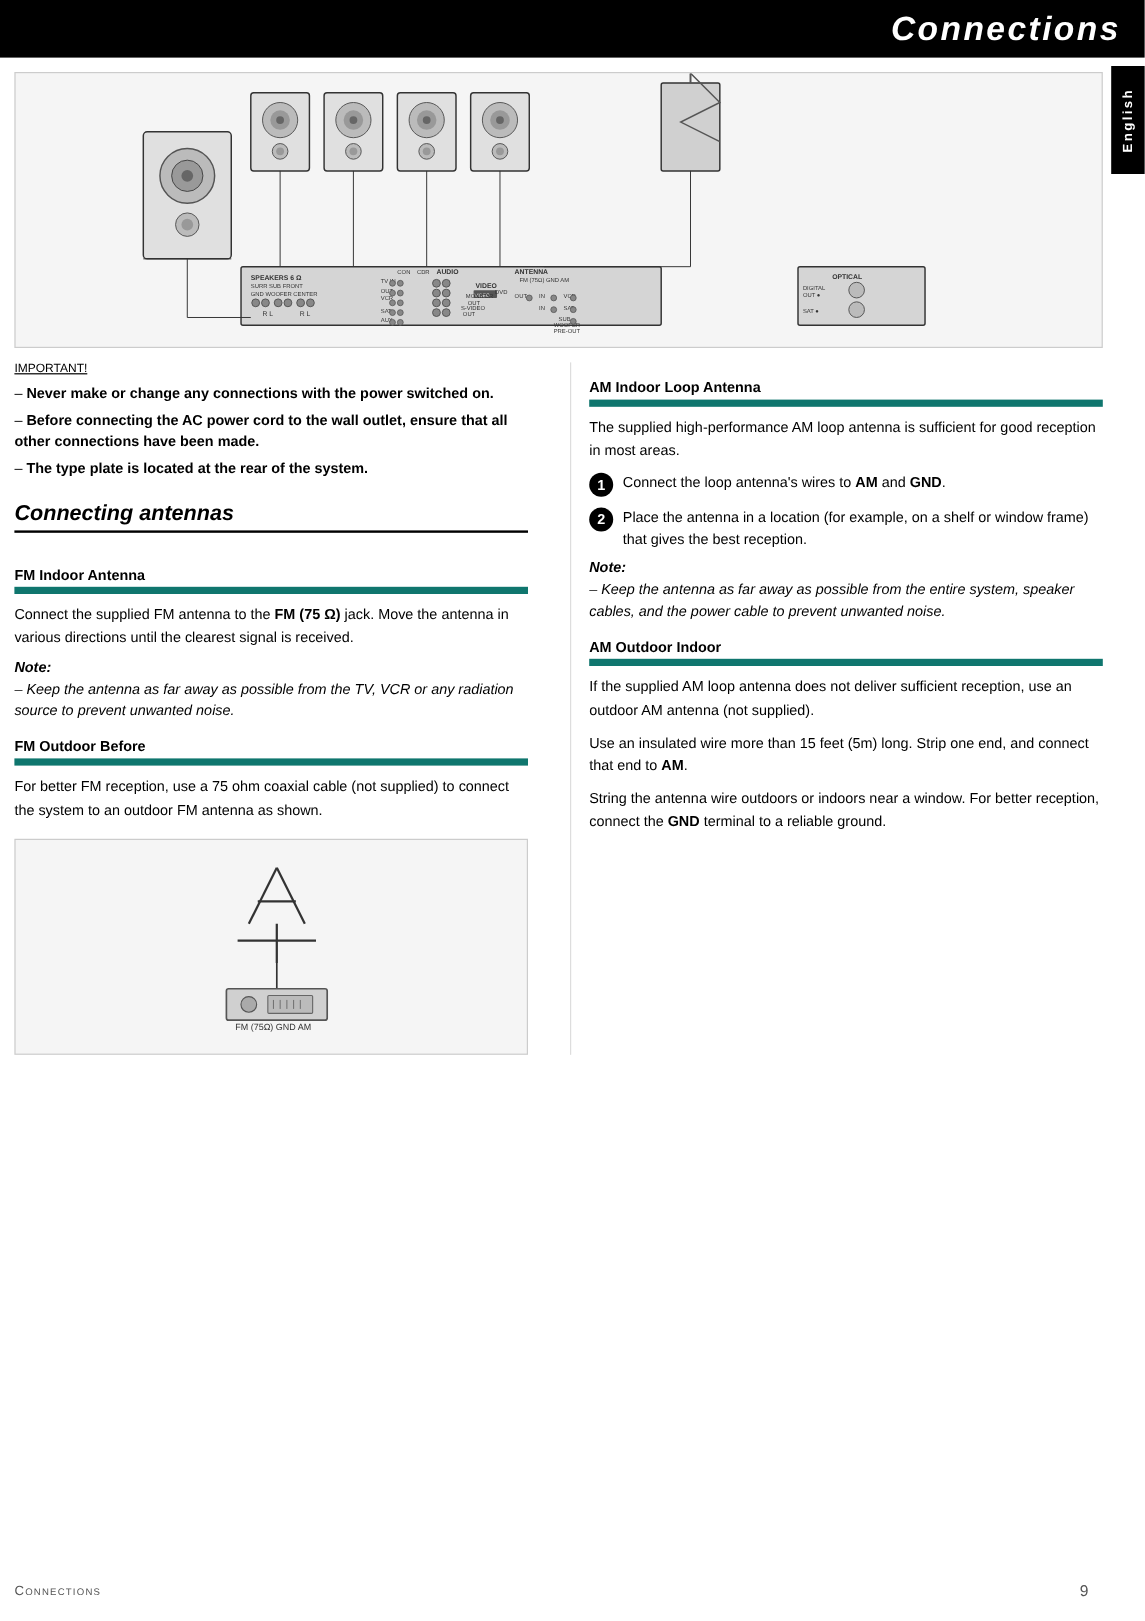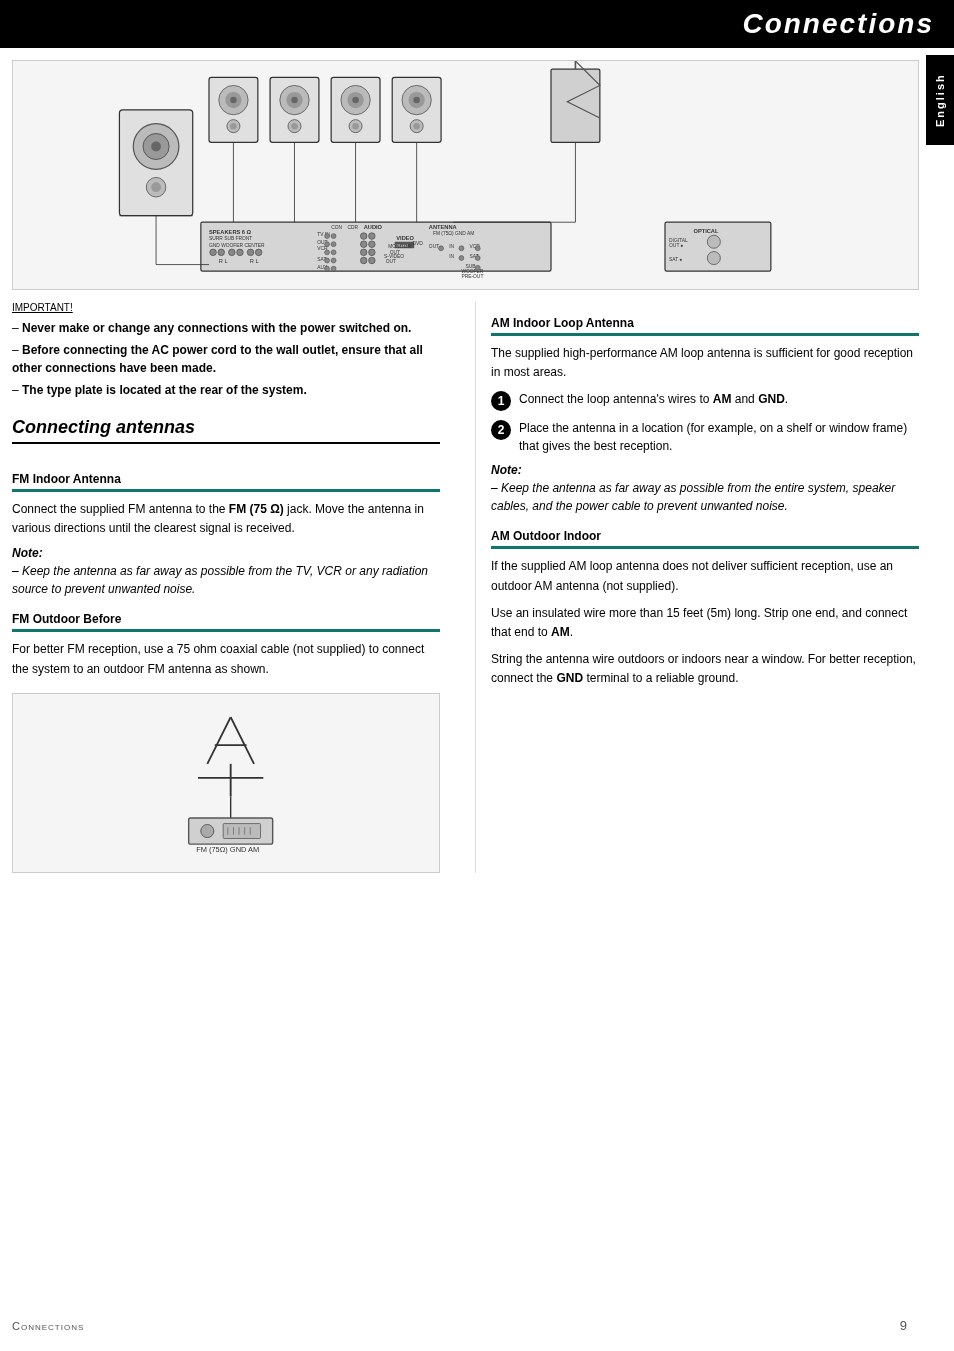--- a/index.html
+++ b/index.html
@@ -106,21 +106,21 @@
       font-style: italic;
       border-bottom: 2px solid #000;
       padding-bottom: 4px;
       margin-bottom: 28px;
       margin-top: 8px;
     }
 
     .subsection-heading {
       font-size: 12px;
       font-weight: bold;
-      border-bottom: 3px solid #0f766e;
+      border-bottom: 6px solid #0f766e;
       padding-bottom: 3px;
       margin-bottom: 8px;
       margin-top: 14px;
     }
 
     .body-text {
       font-size: 12px;
       line-height: 1.6;
       margin-bottom: 8px;
     }

